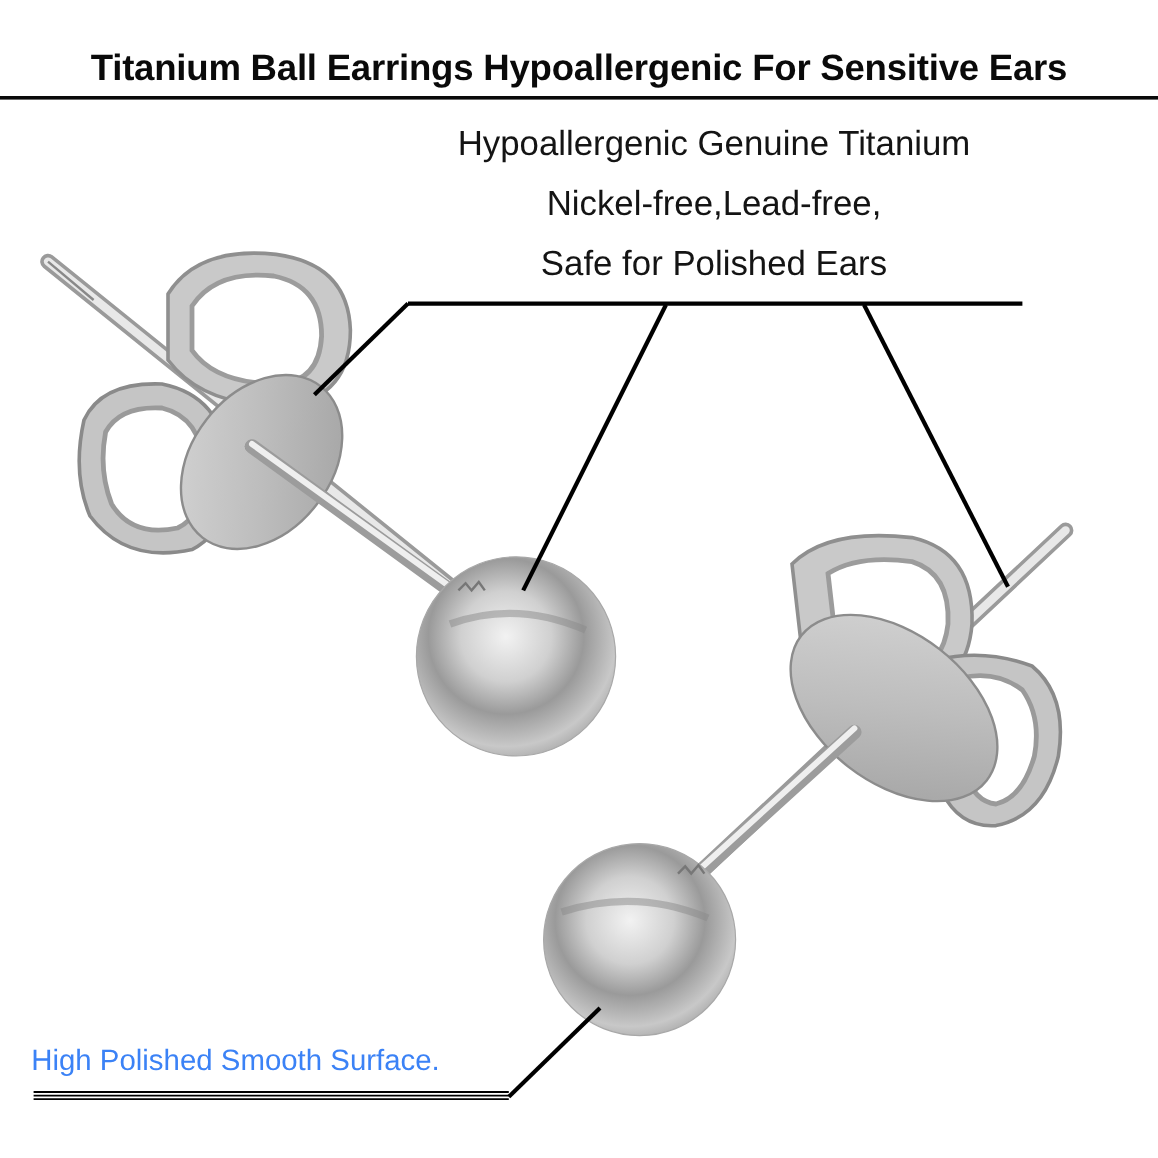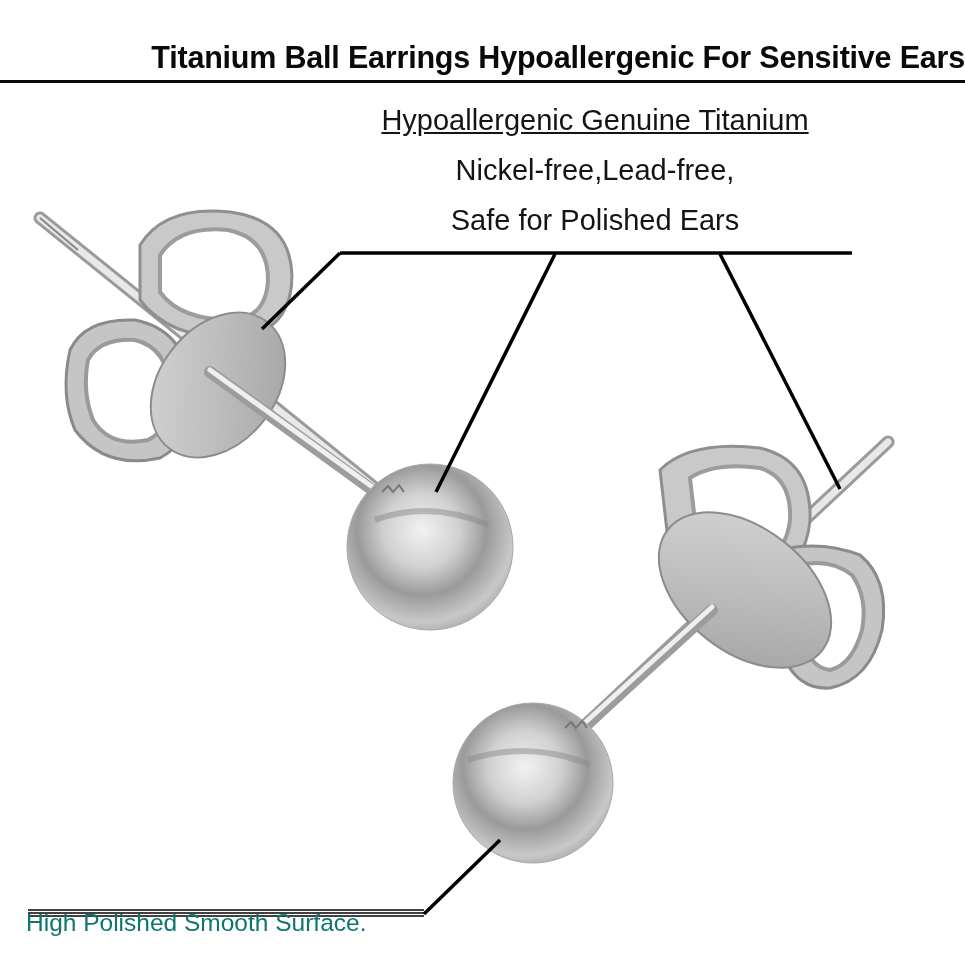--- a/index.html
+++ b/index.html
@@ -1,23 +1,23 @@
 <!DOCTYPE html>
 <html><head>
   <meta charset="utf-8">
   <style>
     html, body { margin: 0; padding: 0; background: #ffffff; }
     body { width: 965px; height: 965px; position: relative; overflow: hidden; font-family: "Liberation Sans", sans-serif; color: #111; }
-    .title { position: absolute; left: 0; top: 40px; width: 965px; text-align: right; font-weight: bold; font-size: 30.5px; letter-spacing: -0.2px; white-space: nowrap; color: #0a0a0a; }
+    .title { position: absolute; left: 0; top: 40px; width: 965px; text-align: center; font-weight: bold; font-size: 30.5px; letter-spacing: -0.2px; white-space: nowrap; color: #0a0a0a; }
     .title-rule { position: absolute; left: 0; top: 80px; width: 965px; height: 3px; background: #0a0a0a; }
     .feature { position: absolute; left: 300px; width: 590px; text-align: center; font-size: 29px; white-space: nowrap; color: #141414; }
-    .f1 { top: 104px; text-decoration: underline; }
+    .f1 { top: 104px; }
     .f2 { top: 154px; }
     .f3 { top: 204px; }
-    .bottom-label { position: absolute; left: 26px; top: 909px; font-size: 24.5px; white-space: nowrap; color: #0f766e; }
+    .bottom-label { position: absolute; left: 26px; top: 871px; font-size: 24.5px; white-space: nowrap; color: #3b82f6; }
     svg.overlay { position: absolute; left: 0; top: 0; }
   </style>
 </head>
 <body>
 
 <div class="title">Titanium Ball Earrings Hypoallergenic For Sensitive Ears</div>
 <div class="title-rule"></div>
 
 <div class="feature f1">Hypoallergenic Genuine Titanium</div>
 <div class="feature f2">Nickel-free,Lead-free,</div>

